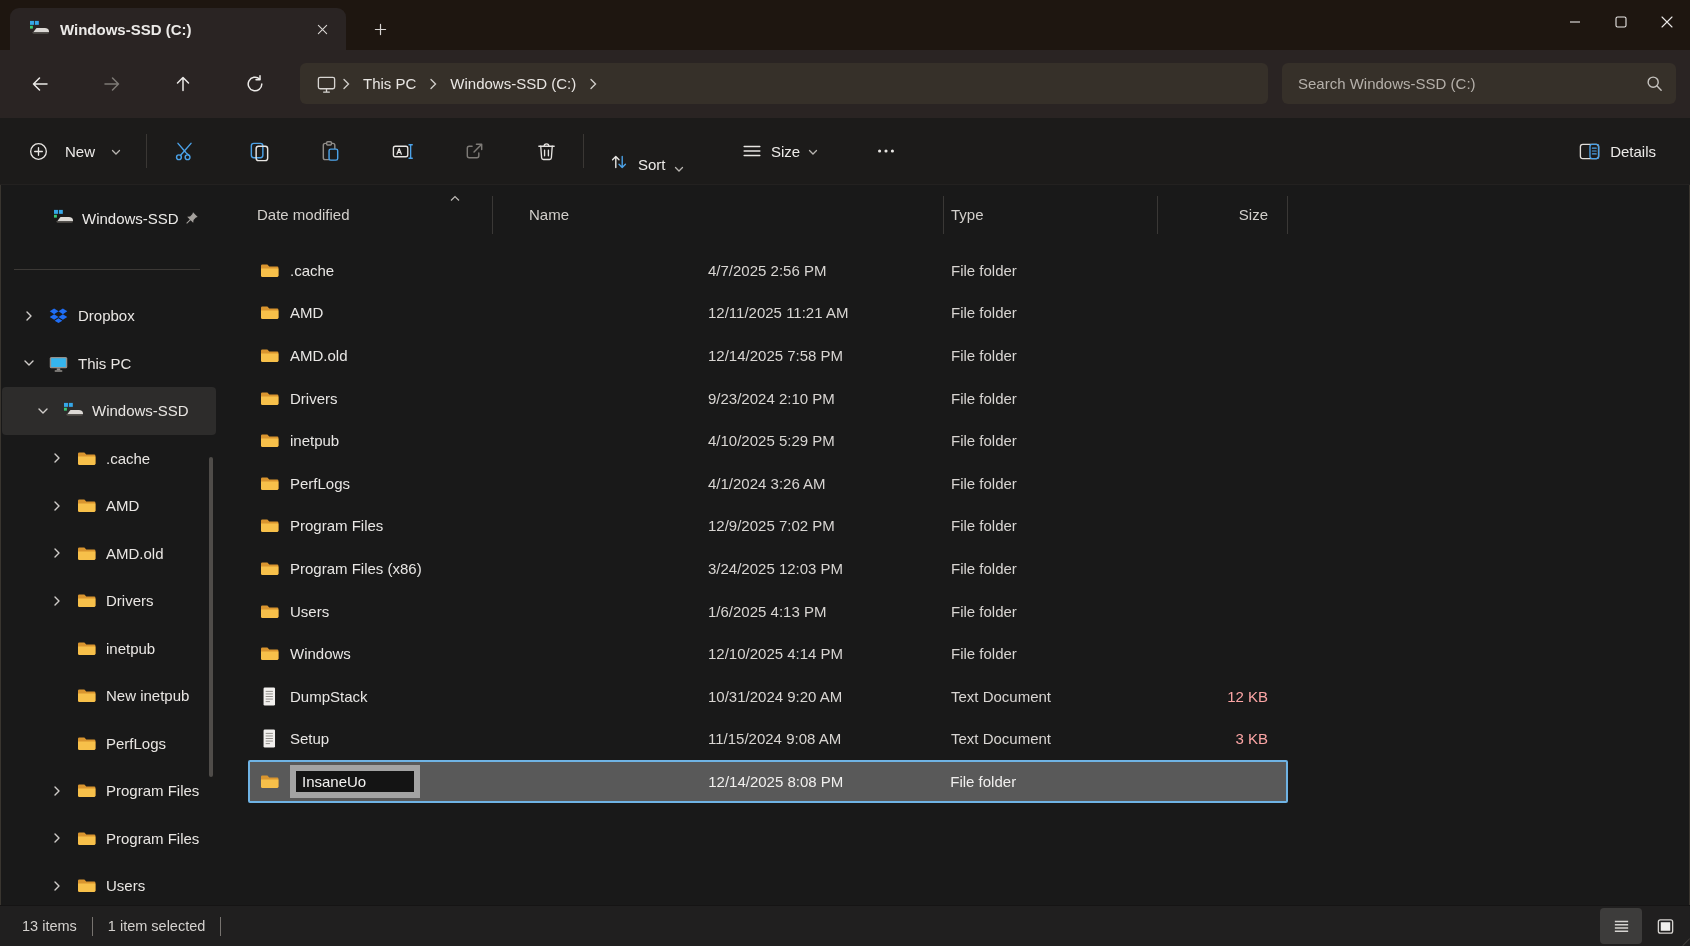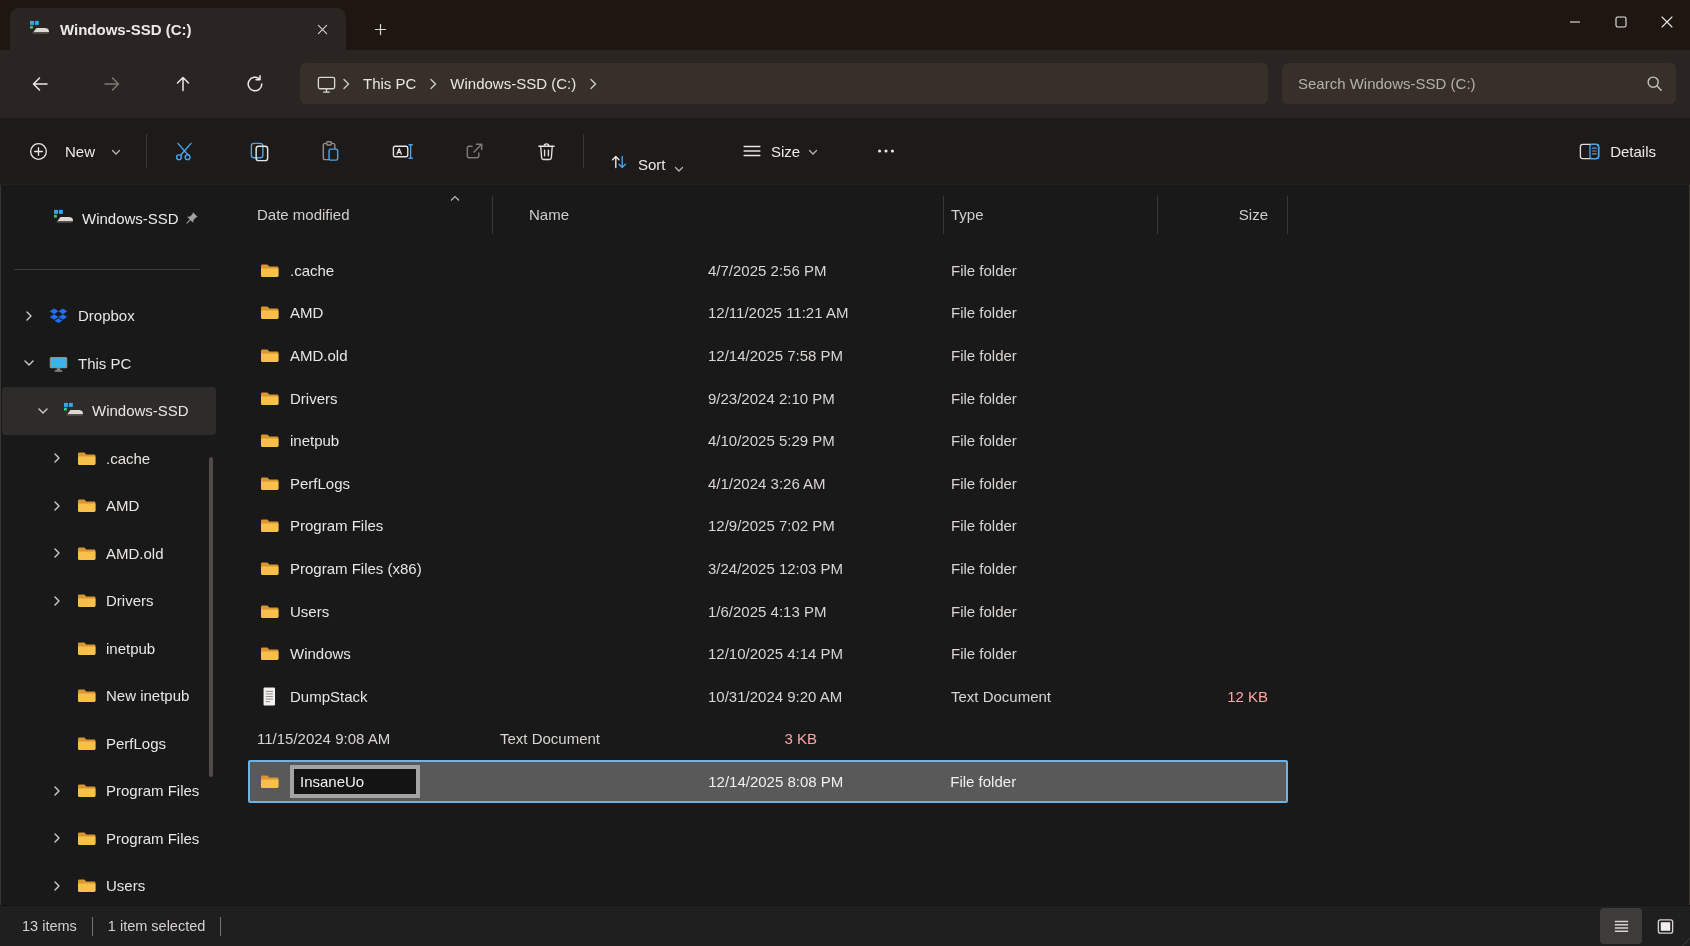--- a/index.html
+++ b/index.html
@@ -79,21 +79,21 @@
   .file-row { height: 42.6px; margin-left: 30px; width: 1040px; display: flex; align-items: center; }
   .cell { white-space: nowrap; overflow: hidden; }
   .c-name { width: 451px; display: flex; align-items: center; padding-left: 10px; color: #e8e6e4; }
   .c-date { width: 245px; padding-left: 9px; color: #d8d5d2; }
   .c-type { width: 214px; padding-left: 7px; color: #d8d5d2; }
   .c-size { width: 130px; text-align: right; padding-right: 20px; color: #fca5a5; }
   .ficon { width: 22px; height: 22px; display: flex; align-items: center; justify-content: center; margin-right: 10px; line-height: 0; }
   .rename-row { height: 43px; margin-left: 30px; width: 1040px; display: flex; align-items: center;
                 background: #595959; border: 2px solid #6fb3e4; border-radius: 2px; }
   .rename-row .c-name { padding-left: 8px; }
-  .rename-input { width: 130px; height: 33px; background: #141414; border: 4px solid #a3a3a3; color: #f3f2f1;
+  .rename-input { width: 130px; height: 33px; background: #141414; border: 6px solid #a3a3a3; color: #f3f2f1;
                   font-size: 15px; font-family: inherit; padding: 0 6px; outline: none; }
   .rename-row .c-date, .rename-row .c-type { color: #f0efee; }
   
   .statusbar { position: absolute; left: 0; top: 905px; width: 1690px; height: 41px; background: #201f1f;
                border-top: 1px solid #151414; display: flex; align-items: center; padding-left: 22px; font-size: 14.5px; color: #d4d1ce; }
   .sb-div { width: 1px; height: 19px; background: #77736f; margin: 0 15px; }
   .sb-views { position: absolute; right: 8px; top: 2px; display: flex; align-items: center; gap: 6px; }
   .sb-btn { display: flex; align-items: center; justify-content: center; border-radius: 4px; }
   .sb-btn.active { background: #3d3c3b; width: 42px; height: 36px; }
   .sb-btn:not(.active) { width: 34px; height: 30px; }
@@ -746,20 +746,30 @@
                 <path d="M5.5 6 H14 M5.5 9 H14 M5.5 12 H14 M5.5 15 H14 M5.5 18 H10.5" stroke="#8c8985" stroke-width="1.1"></path>
               </svg>
             </span>
             <span class="fname">DumpStack</span>
           </div>
           <div class="cell c-date">10/31/2024 9:20 AM</div>
           <div class="cell c-type">Text Document</div>
           <div class="cell c-size">12 KB</div>
         </div>
         <div class="file-row" data-kind="file">
+          <div class="cell c-name">
+
+            <span class="ficon fi-doc">
+              <svg width="17" height="21" viewBox="0 0 20 24">
+                <rect x="3" y="1.5" width="13.5" height="21" rx="1.5" fill="#f2f0ee"></rect>
+                <path d="M5.5 6 H14 M5.5 9 H14 M5.5 12 H14 M5.5 15 H14 M5.5 18 H10.5" stroke="#8c8985" stroke-width="1.1"></path>
+              </svg>
+            </span>
+            <span class="fname">Setup</span>
+          </div>
           <div class="cell c-date">11/15/2024 9:08 AM</div>
           <div class="cell c-type">Text Document</div>
           <div class="cell c-size">3 KB</div>
         </div>
         <div class="rename-row">
         <div class="cell c-name">
           <span class="ficon">
             <svg width="21" height="17" viewBox="0 0 24 20">
                 <path d="M2 4.5 Q2 3 3.5 3 h6 L11.7 5.2 H21 q1.5 0 1.5 1.5 V16 q0 1.7 -1.7 1.7 H3.7 Q2 17.7 2 16 Z" fill="#d9952f"></path>
                 <path d="M2 7.6 H22.5 V16 q0 1.7 -1.7 1.7 H3.7 Q2 17.7 2 16 Z" fill="#f7c04a"></path>

